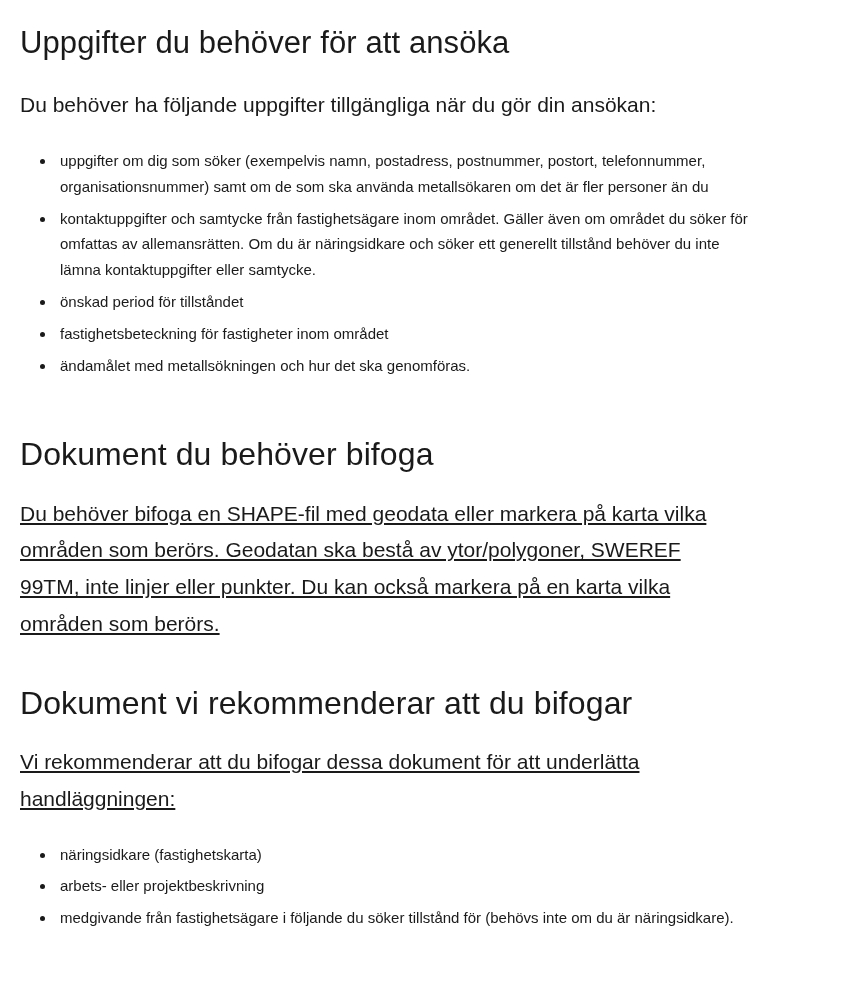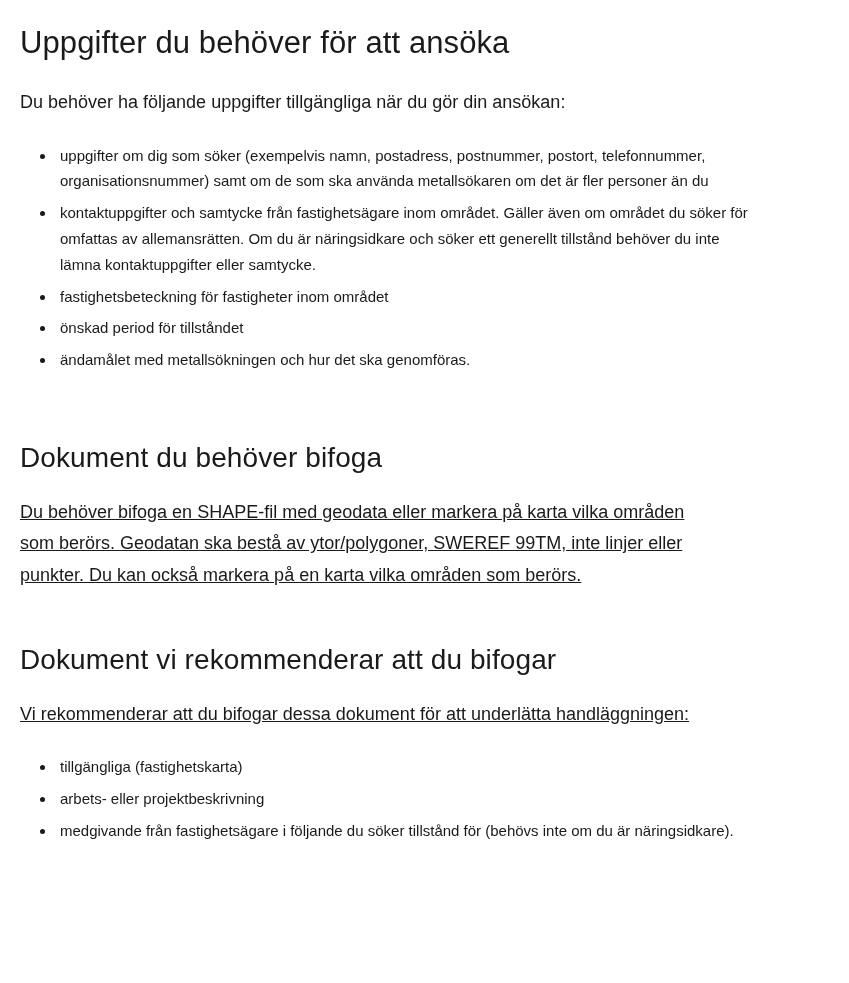--- a/index.html
+++ b/index.html
@@ -21,29 +21,29 @@
   }
   h1.doc-title {
     font-size: 31px;
     font-weight: 400;
     line-height: 1.2;
     margin: 6px 0 26px 0;
     color: #1a1a1a;
     letter-spacing: 0.1px;
   }
   h2.section-title {
-    font-size: 28px;
+    font-size: 32px;
     font-weight: 400;
     line-height: 1.2;
-    margin: 16px 0 22px 0;
+    margin: 5px 0 22px 0;
     color: #1a1a1a;
     letter-spacing: 0.1px;
   }
   p.para {
-    font-size: 18px;
+    font-size: 21px;
     line-height: 1.75;
     margin: 0 0 14px 0;
     color: #1a1a1a;
   }
   p.para.narrow {
     max-width: 690px;
     text-decoration: underline;
   }
   ul.bullets {
     margin: 0 0 18px 0;
@@ -80,40 +80,40 @@
 
   <h1 class="doc-title">Uppgifter du behöver för att ansöka</h1>
 
   <p class="para">Du behöver ha följande uppgifter tillgängliga när du gör din ansökan:</p>
 
   <div class="block-gap-sm"></div>
 
   <ul class="bullets">
     <li>uppgifter om dig som söker (exempelvis namn, postadress, postnummer, postort, telefonnummer, organisationsnummer) samt om de som ska använda metallsökaren om det är fler personer än du</li>
     <li>kontaktuppgifter och samtycke från fastighetsägare inom området. Gäller även om området du söker för omfattas av allemansrätten. Om du är näringsidkare och söker ett generellt tillstånd behöver du inte lämna kontaktuppgifter eller samtycke.</li>
+    <li>önskad period för tillståndet</li>
     <li>fastighetsbeteckning för fastigheter inom området</li>
-    <li>önskad period för tillståndet</li>
     <li>ändamålet med metallsökningen och hur det ska genomföras.</li>
   </ul>
 
   <div class="block-gap-lg"></div>
 
   <section class="sec-doc-attach">
     <h2 class="section-title">Dokument du behöver bifoga</h2>
     <p class="para narrow">Du behöver bifoga en SHAPE-fil med geodata eller markera på karta vilka områden som berörs. Geodatan ska bestå av ytor/polygoner, SWEREF 99TM, inte linjer eller punkter. Du kan också markera på en karta vilka områden som berörs.</p>
   </section>
 
   <div class="block-gap-md"></div>
 
   <section>
     <h2 class="section-title">Dokument vi rekommenderar att du bifogar</h2>
     <p class="para narrow">Vi rekommenderar att du bifogar dessa dokument för att underlätta handläggningen:</p>
 
     <div class="block-gap-sm"></div>
 
     <ul class="bullets">
-      <li>tillgängliga (fastighetskarta)</li>
+      <li>näringsidkare (fastighetskarta)</li>
       <li>arbets- eller projektbeskrivning</li>
       <li>medgivande från fastighetsägare i följande du söker tillstånd för (behövs inte om du är näringsidkare).</li>
     </ul>
   </section>
 
 </div>
 
 </body></html>

